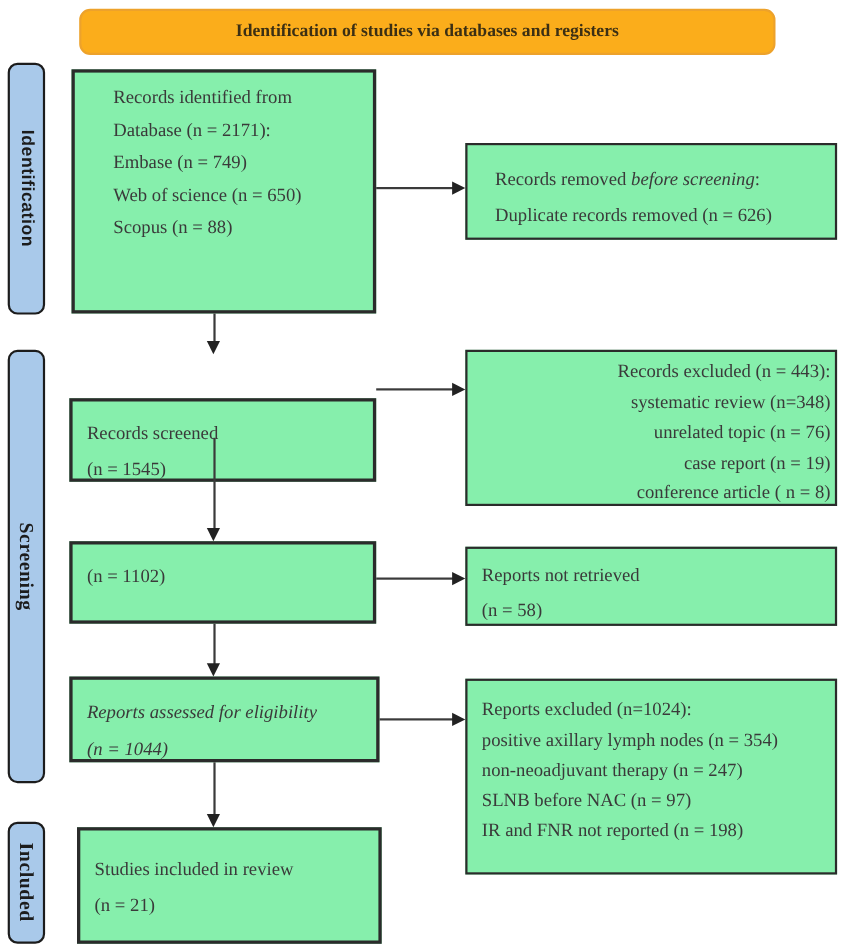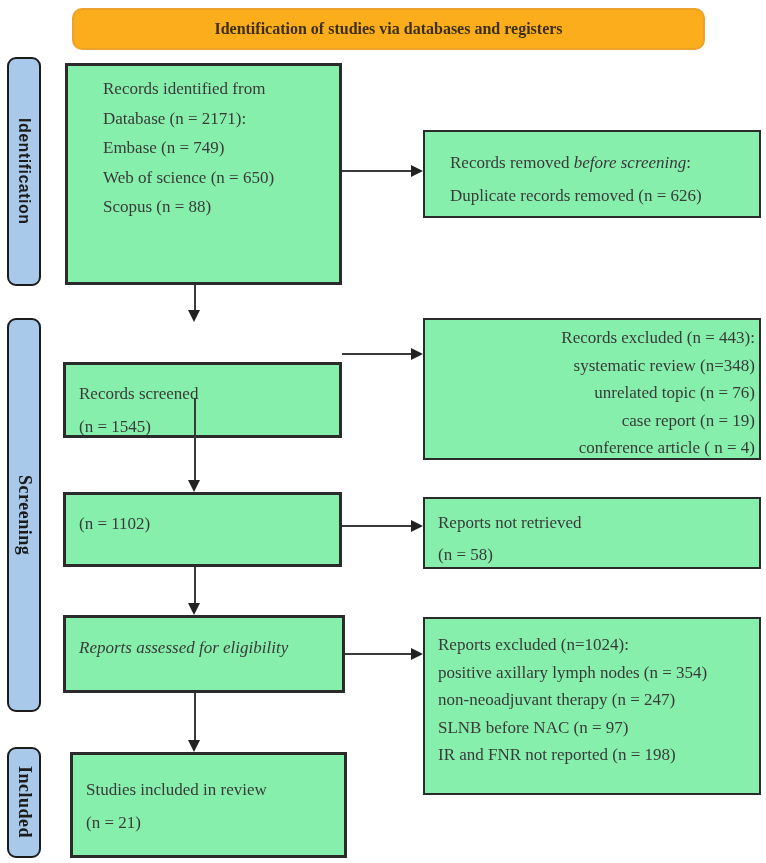--- a/index.html
+++ b/index.html
@@ -83,34 +83,35 @@
   <div class="box" style="left:63px;top:322px;width:279px;height:76px;padding:12px 4px 0 13px;line-height:33px;margin-top:40px;">
     <div class="line">Records screened</div>
     <div class="line">(n = 1545)</div>
   </div>
 
   <div class="box thin" style="left:423px;top:318px;width:338px;height:142px;padding:4px 4px 0 13px;line-height:27.5px;text-align:right;">
     <div class="line">Records excluded (n = 443):</div>
     <div class="line">systematic review (n=348)</div>
     <div class="line">unrelated topic (n = 76)</div>
     <div class="line">case report (n = 19)</div>
-    <div class="line">conference article ( n = 4)</div>
+    <div class="line">conference article ( n = 8)</div>
   </div>
 
   <div class="box" style="left:63px;top:492px;width:279px;height:75px;padding:12px 4px 0 13px;line-height:33px;">
     <div class="line">(n = 1102)</div>
   </div>
 
   <div class="box thin" style="left:423px;top:497px;width:338px;height:72px;padding:8px 4px 0 13px;line-height:32px;">
     <div class="line">Reports not retrieved</div>
     <div class="line">(n = 58)</div>
   </div>
 
   <div class="box" style="left:63px;top:615px;width:282px;height:78px;padding:13px 4px 0 13px;line-height:33px;font-style:italic;">
     <div class="line">Reports assessed for eligibility</div>
+    <div class="line">(n = 1044)</div>
   </div>
 
   <div class="box thin" style="left:423px;top:617px;width:338px;height:178px;padding:12px 4px 0 13px;line-height:27.5px;">
     <div class="line">Reports excluded (n=1024):</div>
     <div class="line">positive axillary lymph nodes (n = 354)</div>
     <div class="line">non-neoadjuvant therapy (n = 247)</div>
     <div class="line">SLNB before NAC (n = 97)</div>
     <div class="line">IR and FNR not reported (n = 198)</div>
   </div>
 

